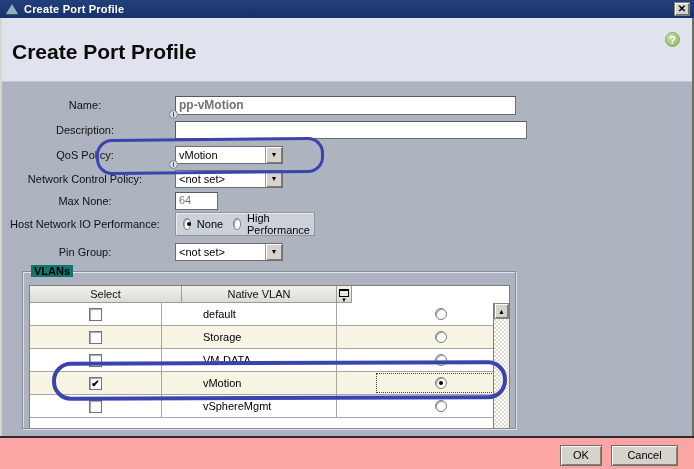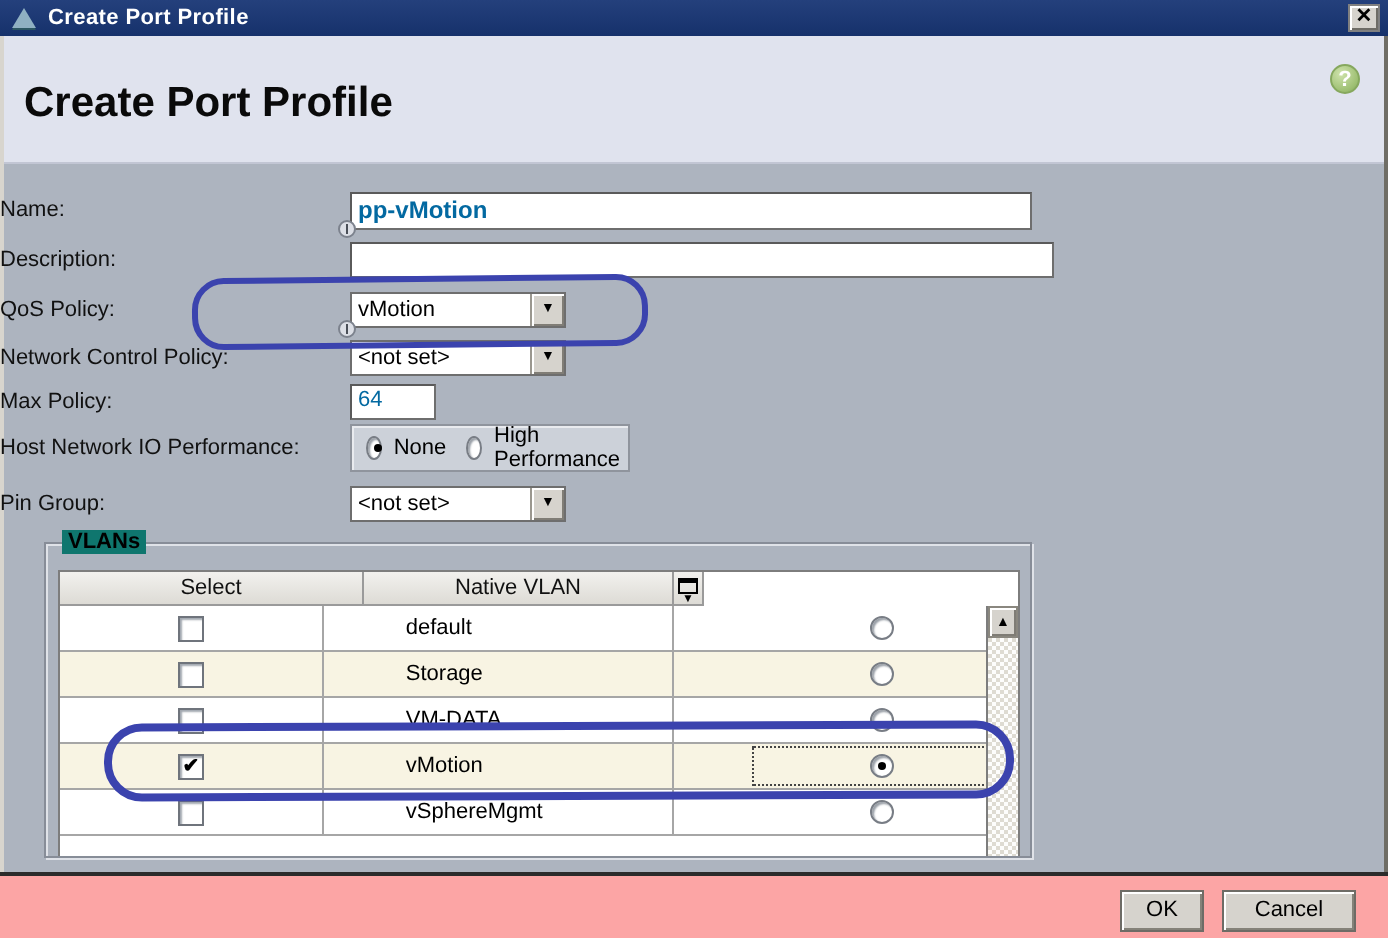--- a/index.html
+++ b/index.html
@@ -39,25 +39,25 @@
   }
   .page-title { position:absolute; left:10px; top:22px; font-size:21px; font-weight:bold; color:#0a0a0a; }
   .help-icon {
     position:absolute; right:12px; top:14px; width:15px; height:15px; border-radius:50%;
     background:radial-gradient(circle at 35% 30%, #cfe3ac, #9dbf72 70%, #7fa457);
     border:1px solid #86a85e; color:#fff; font-weight:bold; font-size:11px;
     text-align:center; line-height:14px;
   }
 
   
-  .flabel { position:absolute; left:0; width:170px; text-align:left; color:#111; }
+  .flabel { position:absolute; left:0; width:170px; text-align:center; color:#111; }
   .tinput {
     position:absolute; background:#fff; border:1px solid #6e6e6e;
     border-top-color:#5a5a5a; border-left-color:#5a5a5a;
-    font-family:"Liberation Sans", sans-serif; font-size:11px; padding:1px 3px; color:#0369a1;
+    font-family:"Liberation Sans", sans-serif; font-size:11px; padding:1px 3px; color:#737373;
   }
   .tinput.bold { font-weight:bold; font-size:12px; }
   .combo {
     position:absolute; height:18px; background:#fff; border:1px solid #6e6e6e;
     display:flex; align-items:center;
   }
   .combo .cval { flex:1; padding-left:3px; overflow:hidden; white-space:nowrap; }
   .combo .carrow {
     width:17px; height:16px; background:#d6d3cd; border-left:1px solid #9a978f;
     box-shadow: inset 1px 1px 0 #ffffff, inset -1px -1px 0 #807d76;
@@ -154,21 +154,21 @@
 
   <div class="header">
     <div class="page-title">Create Port Profile</div>
     <div class="help-icon">?</div>
   </div>
 
   <div class="flabel" style="top:99px;">Name:</div>
   <div class="flabel" style="top:124px;">Description:</div>
   <div class="flabel" style="top:149px;">QoS Policy:</div>
   <div class="flabel" style="top:173px;">Network Control Policy:</div>
-  <div class="flabel" style="top:195px;">Max Policy:</div>
+  <div class="flabel" style="top:195px;">Max None:</div>
   <div class="flabel" style="top:218px;">Host Network IO Performance:</div>
   <div class="flabel" style="top:246px;">Pin Group:</div>
 
   <div class="tinput bold" style="left:175px; top:96px; width:341px; height:19px;">pp-vMotion</div>
   <div class="info-marker" style="left:169px; top:110px;"></div>
 
   <div class="tinput" style="left:175px; top:121px; width:352px; height:18px;"></div>
 
   <div class="combo" style="left:175px; top:146px; width:108px;">
     <span class="cval">vMotion</span>

